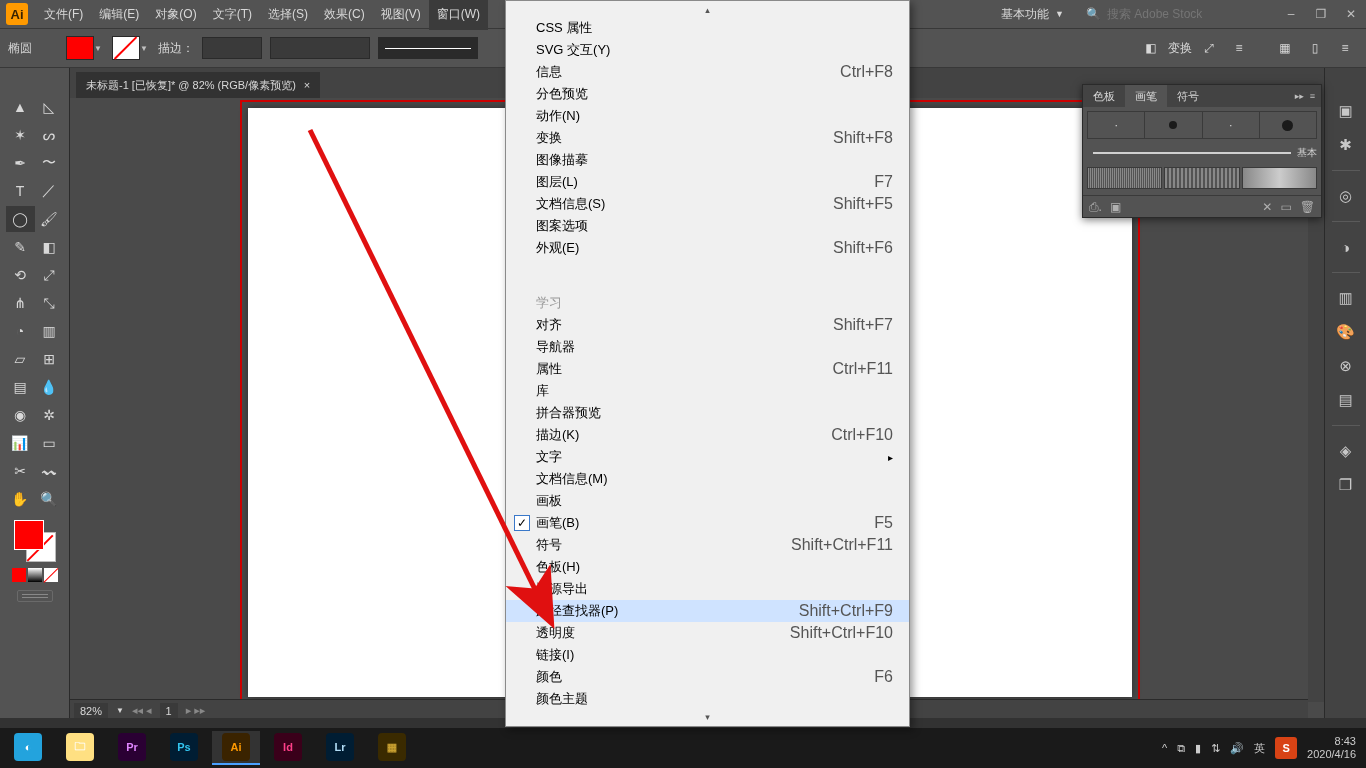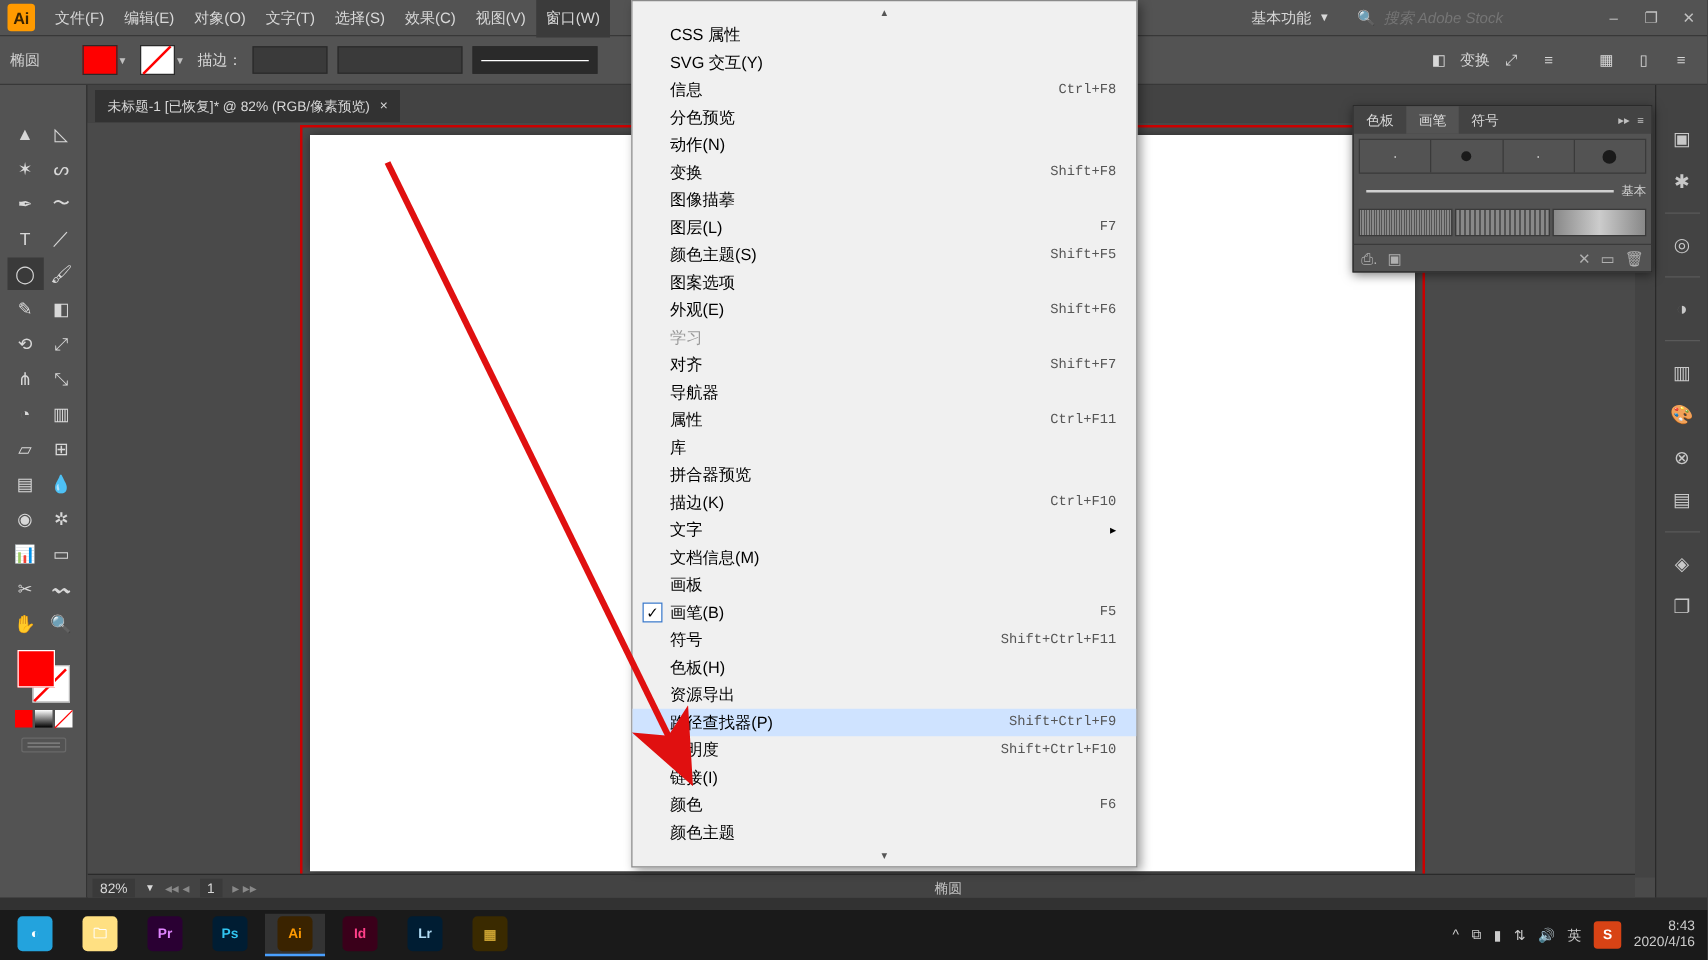--- a/index.html
+++ b/index.html
@@ -7,21 +7,21 @@
   
   
   .menubar { height:28px; background:#535353; display:flex; align-items:center; padding-left:6px; }
   .menubar .logo { width:22px; height:22px; background:#ff9a00; color:#3a2300; font-weight:bold; display:flex; align-items:center; justify-content:center; margin-right:8px; border-radius:3px; font-size:13px; }
   .menubar .mitem { padding:16px 8px; height:100%; display:flex; align-items:center; cursor:default; }
   .menubar .mitem.open { background:#3b3b3b; }
   .menubar .spacer { flex:1; }
   .menubar .workspace { padding:0 12px; display:flex; align-items:center; gap:6px; }
   .menubar .workspace .down { font-size:9px; }
   .menubar .search { display:flex; align-items:center; gap:6px; color:#8a8a8a; padding:0 10px; width:200px; }
-  .menubar .search input { background:transparent; border:none; color:#8a8a8a; font-size:12px; width:150px; outline:none;font-style:italic; }
+  .menubar .search input { background:transparent; border:none; color:#8a8a8a; font-size:12px; width:150px; outline:none; }
   .menubar .winbtn { width:30px; height:100%; display:flex; align-items:center; justify-content:center; color:#c0c0c0; }
   
   
   .optionbar { height:40px; background:#535353; border-top:1px solid #383838; border-bottom:1px solid #383838; display:flex; align-items:center; padding:0 8px; gap:8px; }
   .optionbar .label { font-size:12px; color:#d0d0d0; min-width:50px; }
   .optionbar .swatch { width:28px; height:24px; border:1px solid #2a2a2a; display:flex; align-items:center; justify-content:center; position:relative; }
   .optionbar .swatch.red { background:#ff0000; }
   .optionbar .swatch.none { background:#fff; }
   .optionbar .swatch.none::after { content:""; position:absolute; width:120%; height:2px; background:red; transform:rotate(-45deg); }
   .optionbar .swarr { width:10px; color:#c0c0c0; font-size:8px; }
@@ -60,22 +60,22 @@
   .artboard { position:absolute; left:6px; top:6px; right:6px; bottom:6px; background:#ffffff; box-shadow:0 0 8px rgba(0,0,0,.4); }
   .scroll-h { position:absolute; left:0; right:16px; bottom:0; height:16px; background:#eab308; display:flex; align-items:center; }
   .scroll-v { position:absolute; right:0; top:0; bottom:16px; width:16px; background:#434343; }
   .status { height:22px; background:#434343; border-top:1px solid #2a2a2a; display:flex; align-items:center; font-size:11px; gap:8px; padding:0 4px; }
   .status .sfield { background:#3a3a3a; padding:2px 6px; }
   .status .sname { flex:1; text-align:center; color:#c0c0c0; }
   
   
   .dropdown { position:absolute; left:505px; top:0; width:405px; background:#f0f0f0; color:#000; border:1px solid #8a8a8a; box-shadow:3px 3px 8px rgba(0,0,0,.4); z-index:100; padding:2px 0; max-height:732px; }
   .dropdown .di { height:22px; display:flex; align-items:center; padding:0 16px 0 30px; font-size:13px; position:relative; }
-  .dropdown .di .sc { margin-left:auto; color:#555; font-size:11px;font-family:Liberation Mono, monospace; }
-  .dropdown .di.disabled { color:#9a9a9a; }
+  .dropdown .di .sc { margin-left:auto; color:#555; font-size:16px; }
+  .dropdown .di.disabled { color:#9a9a9a;margin-top:33px; }
   .dropdown .di.highlight { background:#cfe3ff; }
   .dropdown .di.sub::after { content:"▸"; margin-left:auto; font-size:10px; }
   .dropdown .di.checked::before { content:"✓"; position:absolute; left:8px; color:#000; font-size:12px; border:1px solid #3a78c9; background:#fff; width:14px; height:14px; line-height:14px; text-align:center; }
   .dropdown .scrollhint { height:14px; display:flex; align-items:center; justify-content:center; font-size:9px; color:#555; }
 
   
   svg.arrow { position:absolute; left:300px; top:120px; pointer-events:none; z-index:101; }
 
   
   .rightstrip { position:absolute; right:0; top:68px; width:42px; bottom:50px; background:#434343; border-left:1px solid #2a2a2a; display:flex; flex-direction:column; align-items:center; gap:8px; padding-top:30px; }
@@ -346,21 +346,21 @@
         <span class="sc">Shift+F8</span>
       </div>
       <div class="di">
         <span>图像描摹</span>
       </div>
       <div class="di">
         <span>图层(L)</span>
         <span class="sc">F7</span>
       </div>
       <div class="di">
-        <span>颜色主题(S)</span>
+        <span>文档信息(S)</span>
         <span class="sc">Shift+F5</span>
       </div>
       <div class="di">
         <span>图案选项</span>
       </div>
       <div class="di">
         <span>外观(E)</span>
         <span class="sc">Shift+F6</span>
       </div>
       <div class="di disabled">

